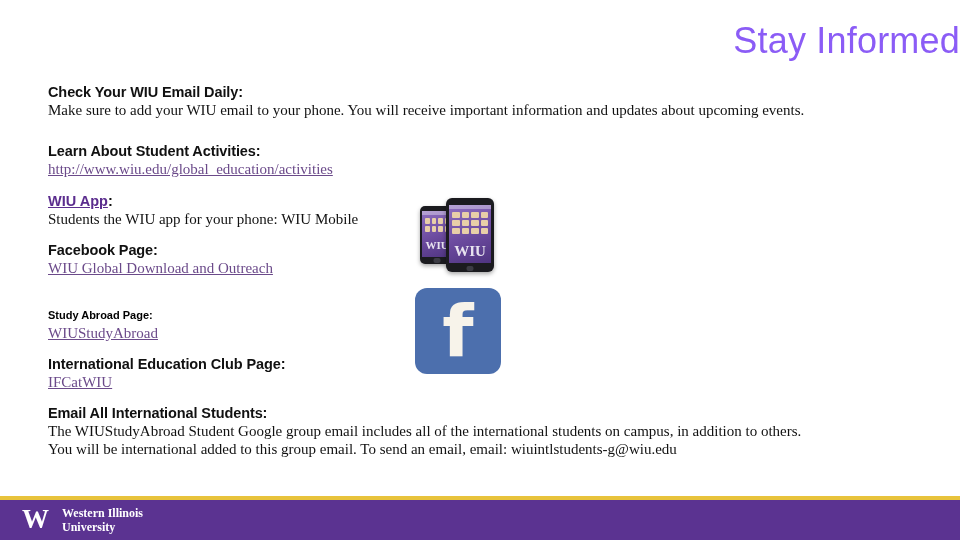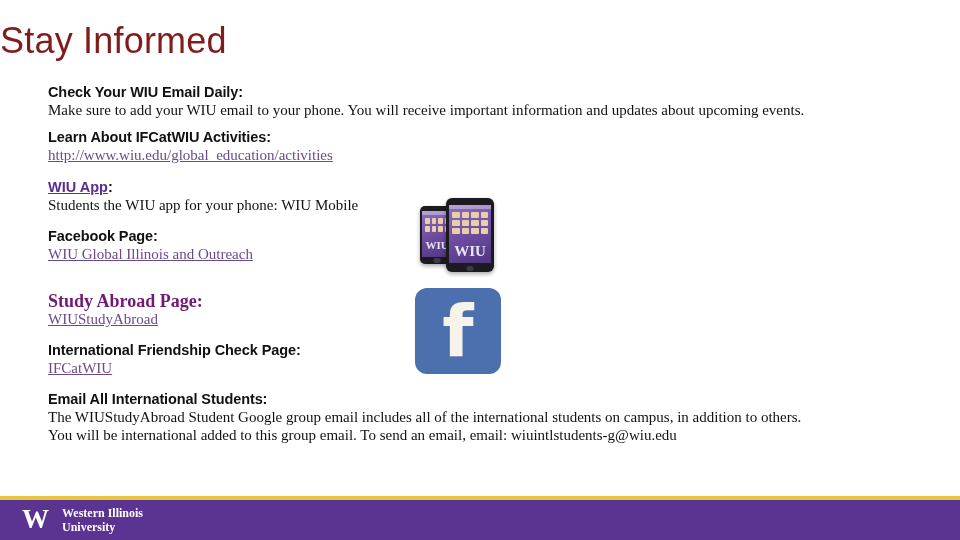--- a/index.html
+++ b/index.html
@@ -20,25 +20,25 @@
     height: 540px;
     background: #ffffff;
   }
 
   
   .slide-title {
     position: absolute;
     left: 0;
     top: 18px;
     width: 960px;
-    text-align: left;
+    text-align: right;
     font-family: "Liberation Sans", sans-serif;
     font-size: 36px;
     font-weight: 400;
-    color: #7f1d1d;
+    color: #8b5cf6;
     letter-spacing: 0.2px;
     line-height: 46px;
   }
 
   
   .content {
     position: absolute;
     left: 48px;
     top: 84px;
     width: 870px;
@@ -48,24 +48,24 @@
   }
   .head-sans {
     font-family: "Liberation Sans", sans-serif;
     font-weight: bold;
     font-size: 14.5px;
     color: #111111;
     line-height: 17px;
     letter-spacing: -0.1px;
   }
   .head-serif {
-    font-family: Liberation Serif, serif;
-    font-weight: bold;
-    font-size: 18px;
-    color: #701a75;
+    font-family: Liberation Sans, sans-serif;
+    font-weight: bold;
+    font-size: 11px;
+    color: #000000;
     line-height: 17px;
   }
   .body-serif {
     font-family: "Liberation Serif", serif;
     font-size: 15px;
     color: #111111;
     line-height: 18px;
   }
   .link {
     font-family: "Liberation Serif", serif;
@@ -86,21 +86,21 @@
   }
   .colon-plain {
     font-family: "Liberation Sans", sans-serif;
     font-weight: bold;
     font-size: 14.5px;
     color: #111111;
     text-decoration: none;
   }
 
   
-  .b1 { margin-bottom: 10px; }
+  .b1 { margin-bottom: 24px; }
   .b2 { margin-bottom: 14px; }
   .b3 { margin-bottom: 14px; }
   .b4 { margin-bottom: 30px; }
   .b5 { margin-bottom: 14px; }
   .b6 { margin-bottom: 14px; }
 
   
   .phones {
     position: absolute;
     left: 414px;
@@ -246,43 +246,43 @@
   <div class="slide-title">Stay Informed</div>
 
   <div class="content">
 
     <div class="block b1">
       <div class="head-sans">Check Your WIU Email Daily:</div>
       <div class="body-serif">Make sure to add your WIU email to your phone. You will receive important information and updates about upcoming events.</div>
     </div>
 
     <div class="block b2">
-      <div class="head-sans">Learn About IFCatWIU Activities:</div>
+      <div class="head-sans">Learn About Student Activities:</div>
       <span class="link">http://www.wiu.edu/global_education/activities</span>
     </div>
 
     <div class="block b3">
       <div>
         <span class="link-bold-sans">WIU App</span><span class="colon-plain">:</span>
       </div>
       <div class="body-serif">Students the WIU app for your phone: WIU Mobile</div>
     </div>
 
     <div class="block b4">
       <div class="head-sans">Facebook Page:</div>
-      <span class="link">WIU Global Illinois and Outreach</span>
+      <span class="link">WIU Global Download and Outreach</span>
     </div>
 
     <div class="block b5">
       <div class="head-serif">Study Abroad Page:</div>
       <span class="link">WIUStudyAbroad</span>
     </div>
 
     <div class="block b6">
-      <div class="head-sans">International Friendship Check Page:</div>
+      <div class="head-sans">International Education Club Page:</div>
       <span class="link">IFCatWIU</span>
     </div>
 
     <div class="block">
       <div class="head-sans">Email All International Students:</div>
       <div class="body-serif">The WIUStudyAbroad Student Google group email includes all of the international students on campus, in addition to others.</div>
       <div class="body-serif">You will be international added to this group email. To send an email, email: wiuintlstudents-g@wiu.edu</div>
     </div>
 
   </div>

